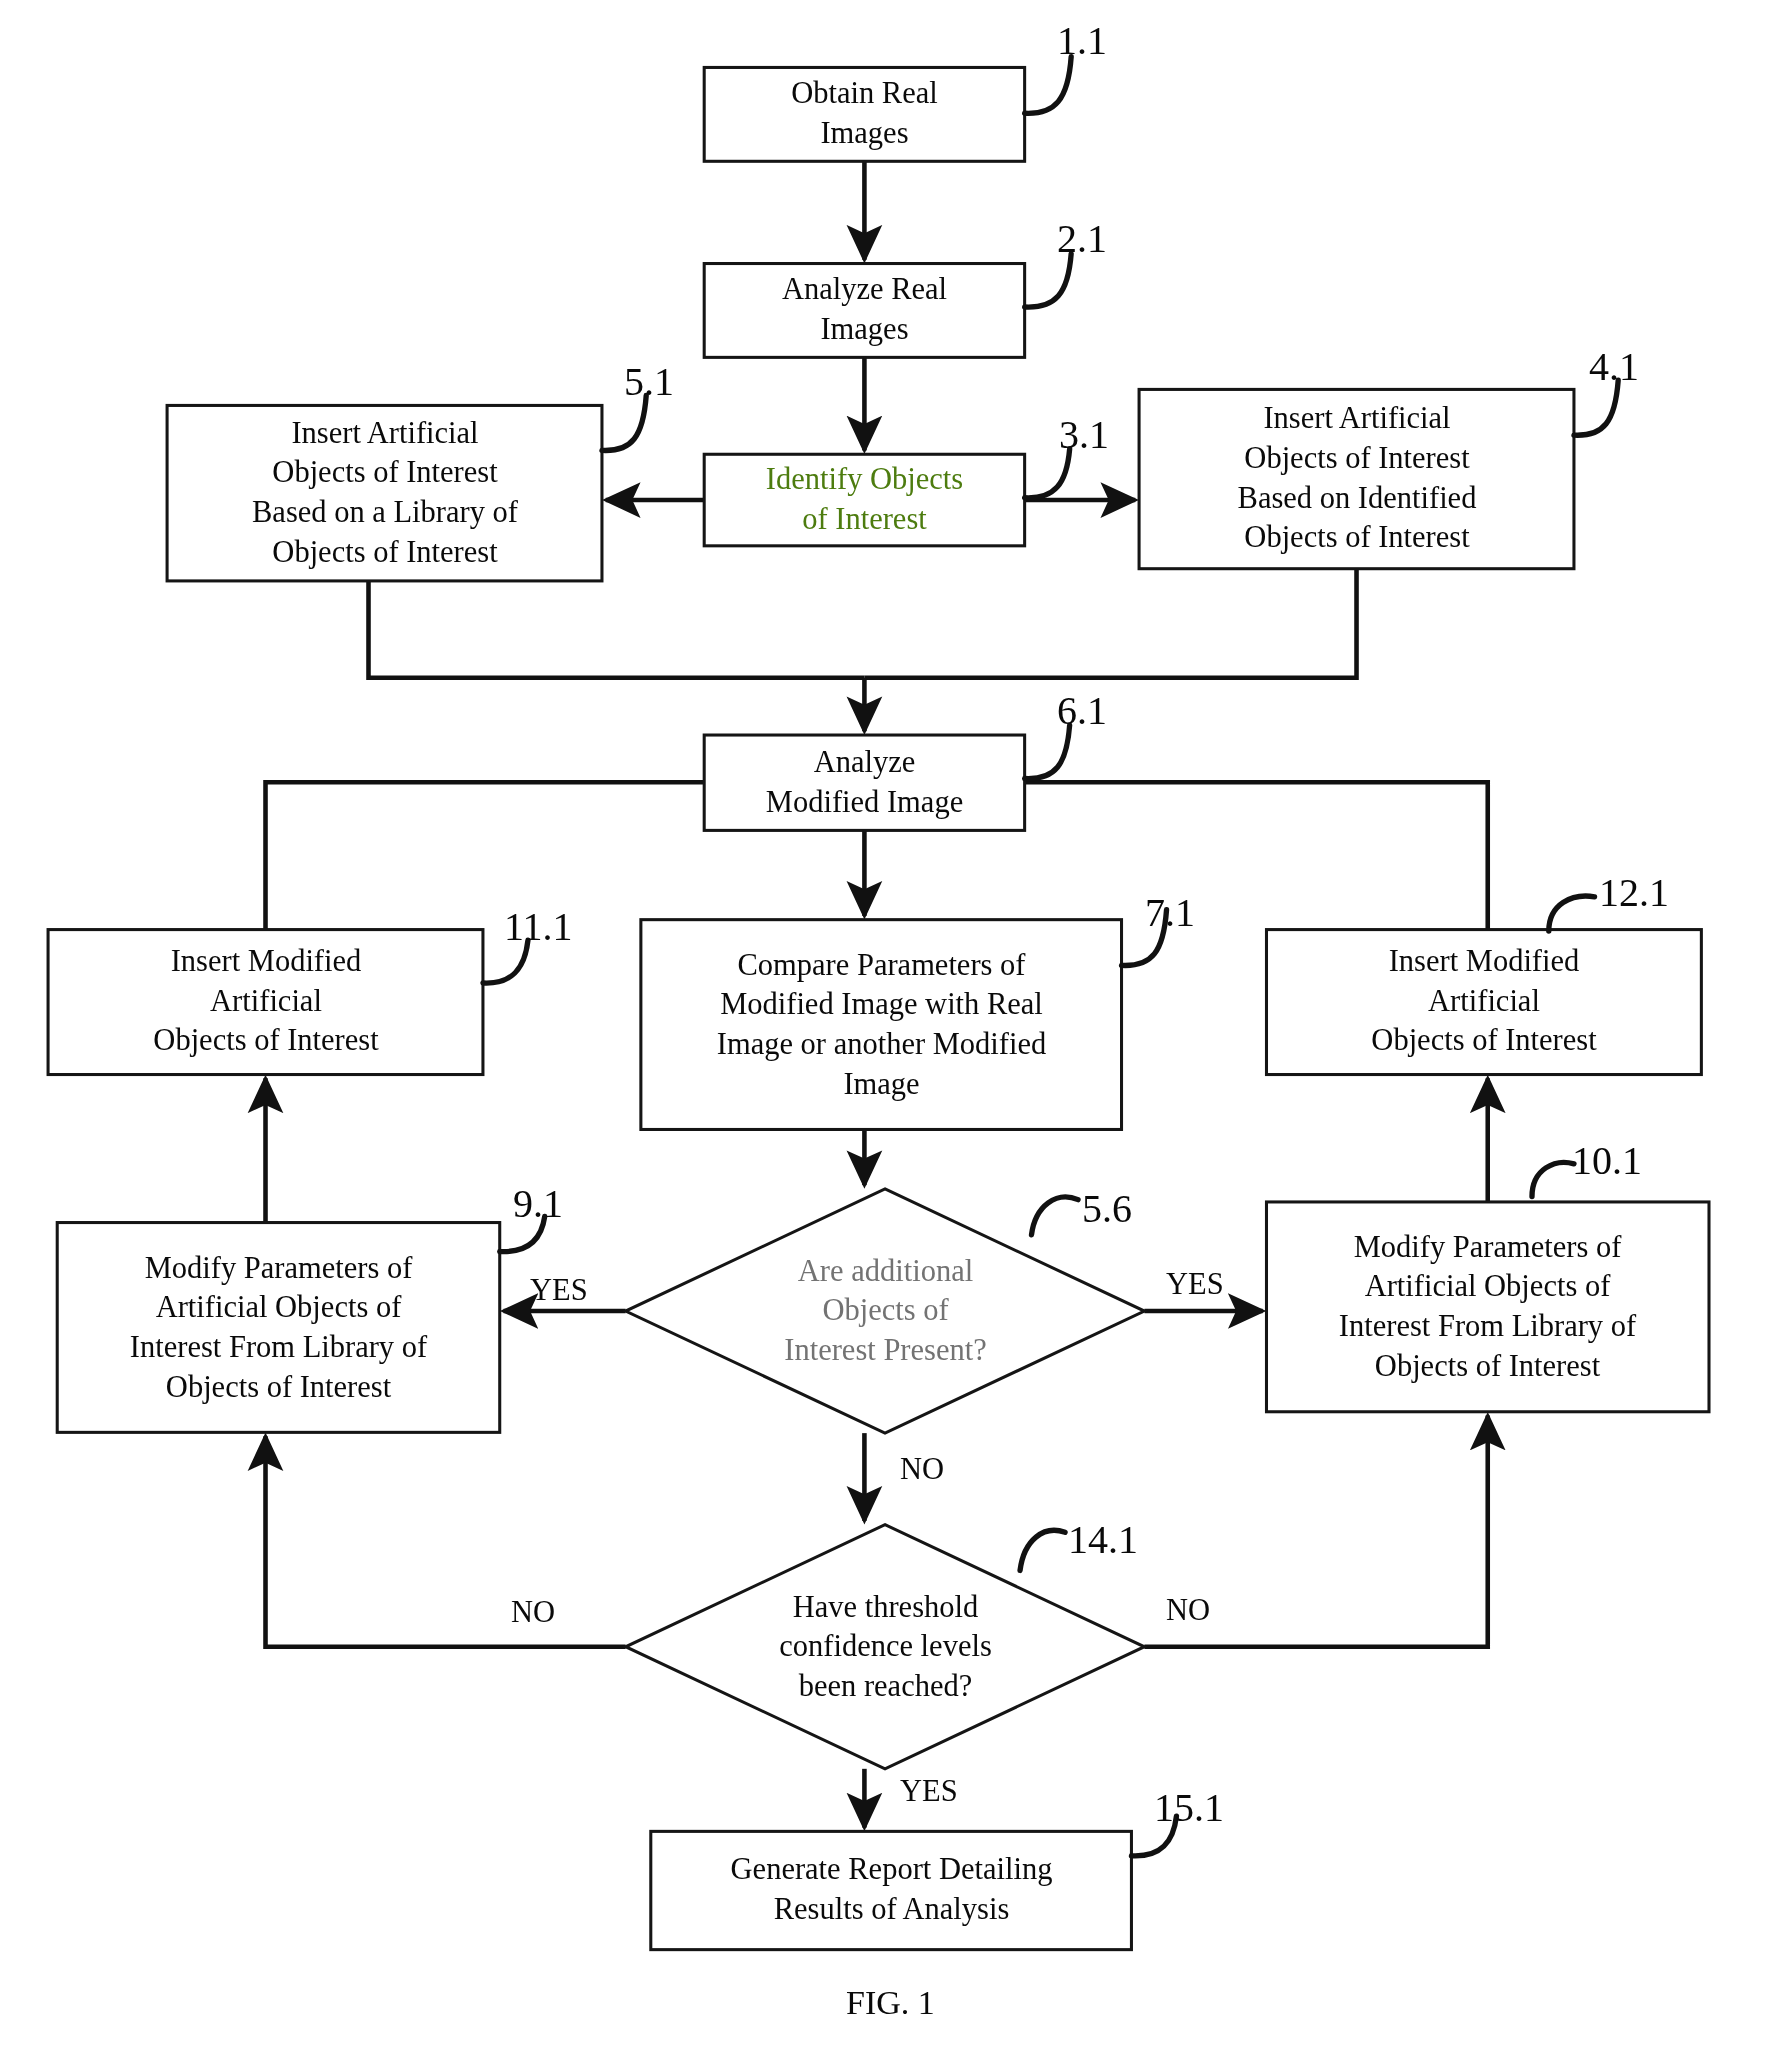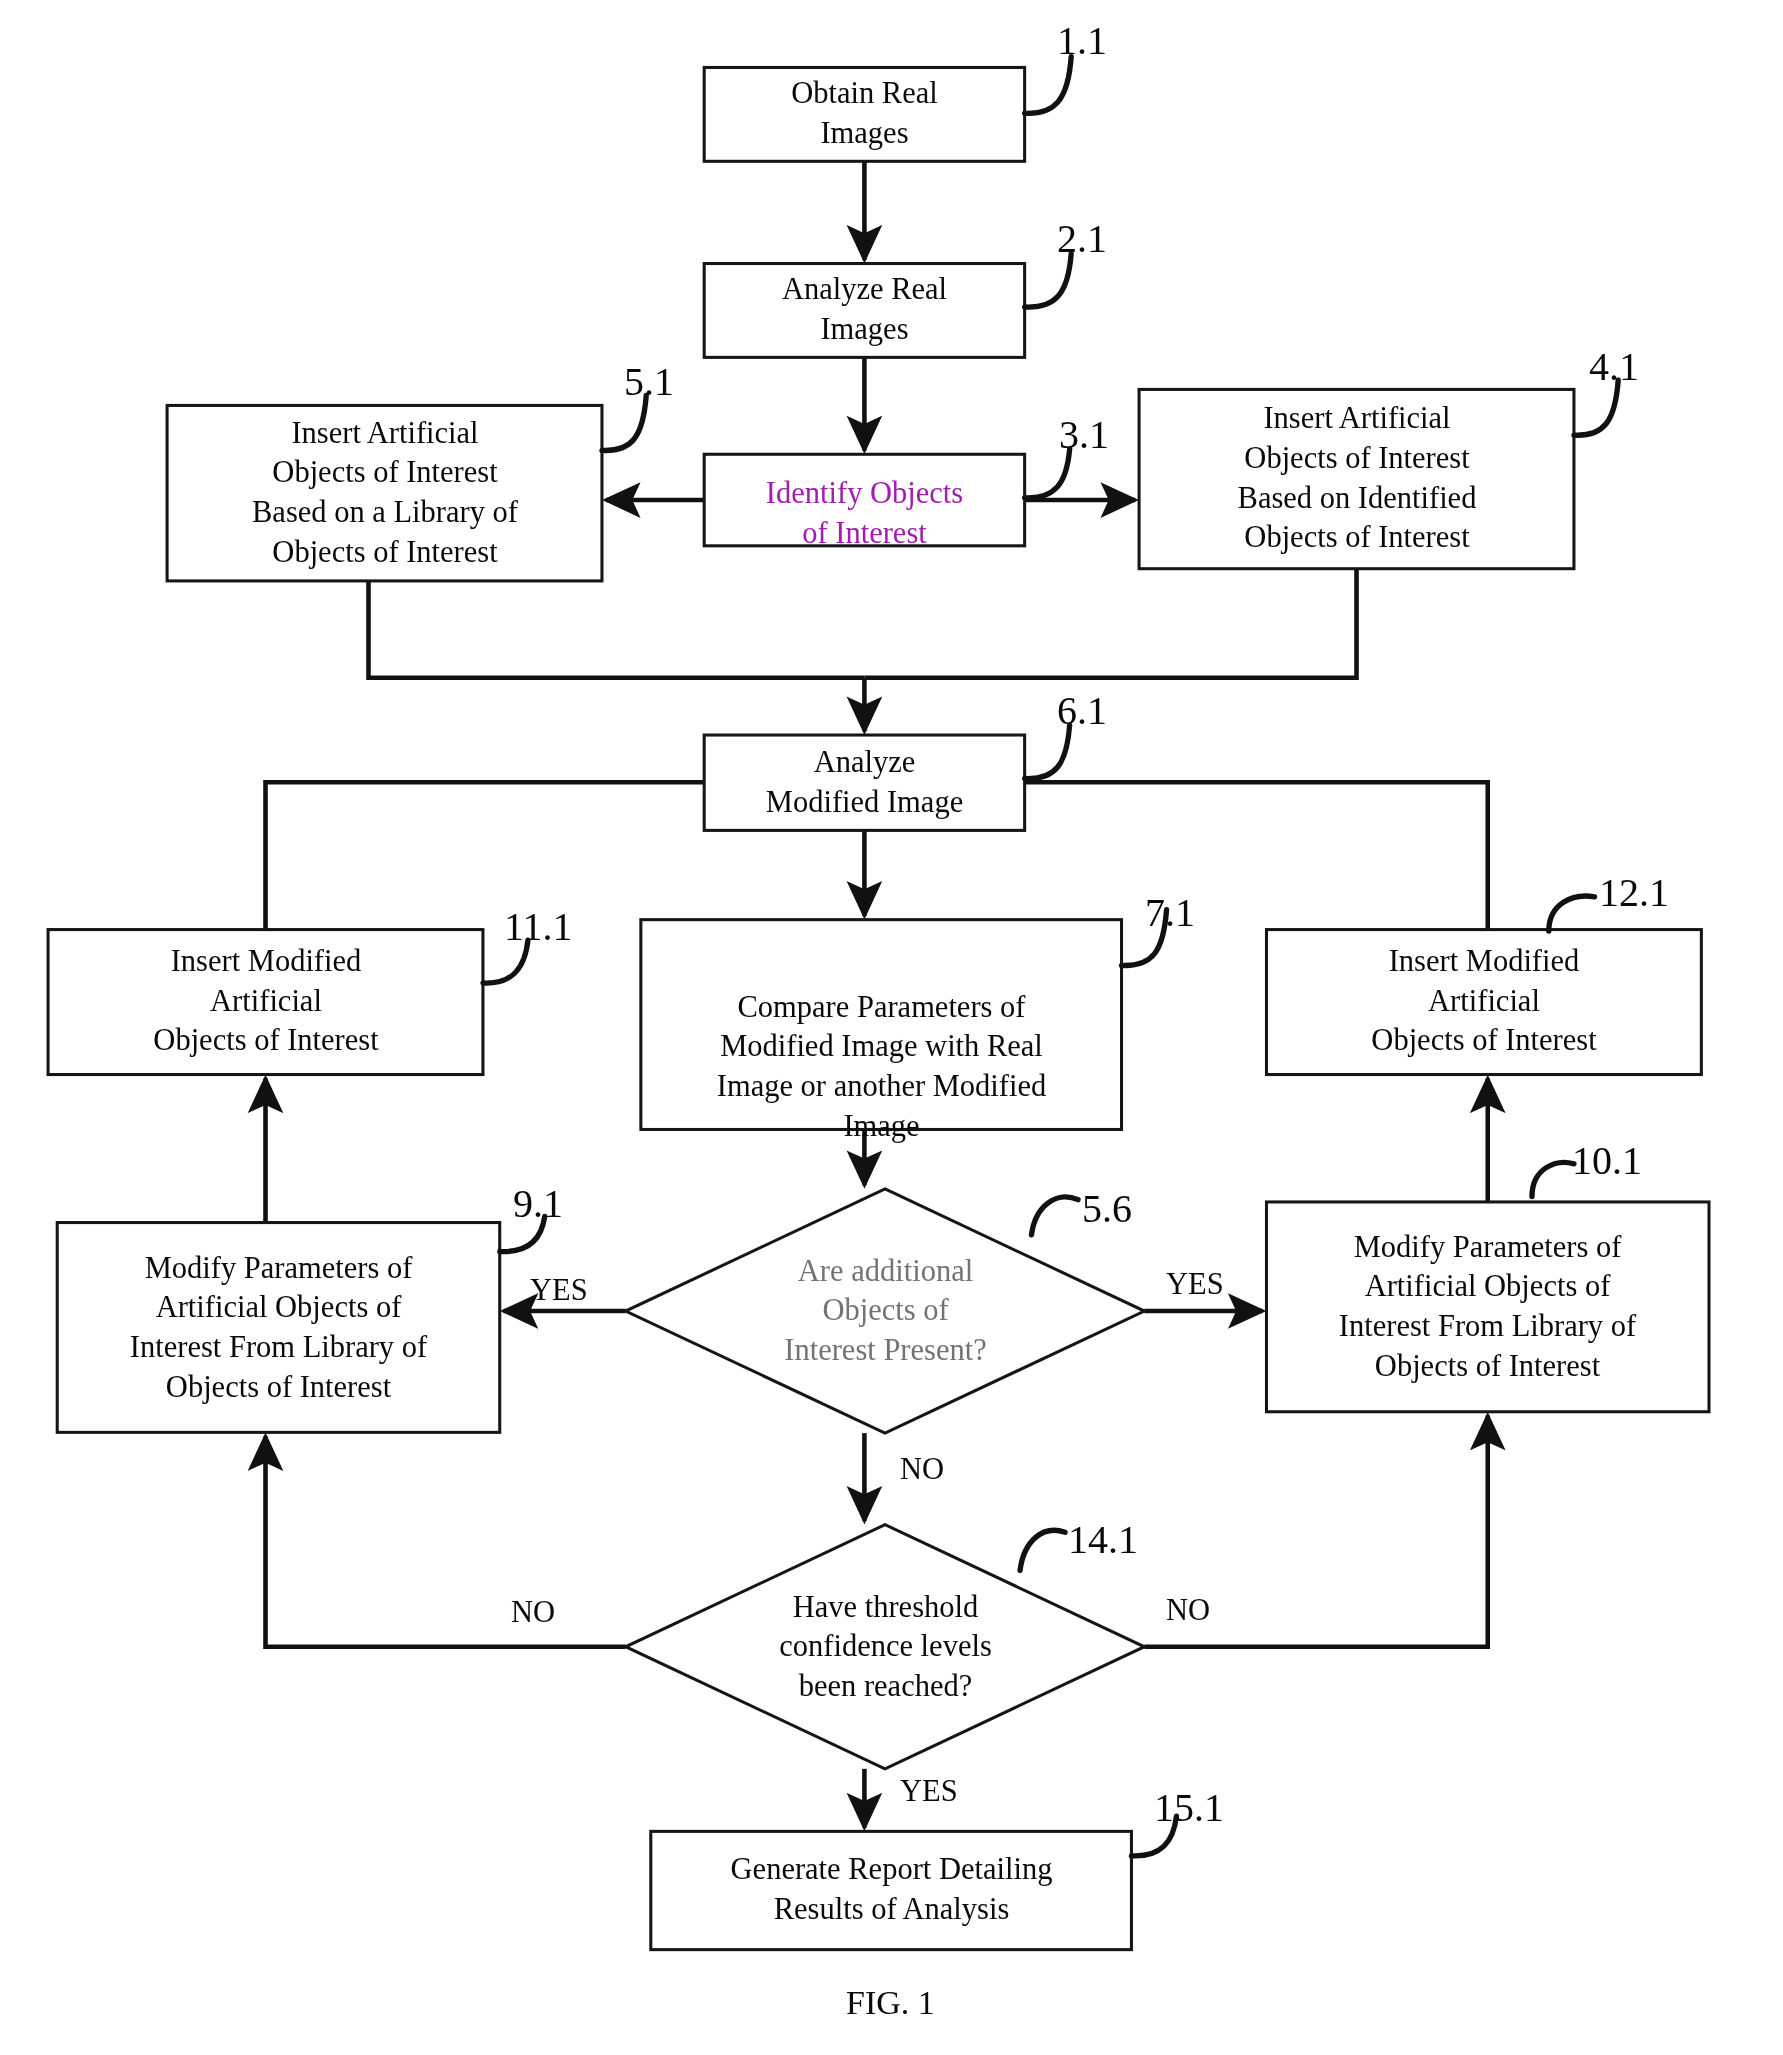--- a/index.html
+++ b/index.html
@@ -108,37 +108,37 @@
       </div>
       <div class="ref-label" style="left: 1057px; top: 17px; font-size: 40px;">1.1</div>
       <div class="node-text" style="left: 715px; top: 263px; width: 299px; height: 94px; font-size: 30.5px; color: rgb(10, 10, 10);">
         <span>Analyze Real<br>Images</span>
       </div>
       <div class="ref-label" style="left: 1057px; top: 215px; font-size: 40px;">2.1</div>
       <div class="node-text" style="left: 178px; top: 405px; width: 414px; height: 176px; font-size: 30.5px; color: rgb(10, 10, 10);">
         <span>Insert Artificial<br>Objects of Interest<br>Based on a Library of<br>Objects of Interest</span>
       </div>
       <div class="ref-label" style="left: 624px; top: 358px; font-size: 40px;">5.1</div>
-      <div class="node-text" style="left: 715px; top: 454px; width: 299px; height: 92px; font-size: 30.5px; color: #a21caf; margin-top: 14px;">
+      <div class="node-text" style="left: 715px; top: 454px; width: 299px; height: 92px; font-size: 30.5px; color: #4d7c0f;">
         <span>Identify Objects<br>of Interest</span>
       </div>
       <div class="ref-label" style="left: 1059px; top: 411px; font-size: 40px;">3.1</div>
       <div class="node-text" style="left: 1150px; top: 389px; width: 414px; height: 179px; font-size: 30.5px; color: rgb(10, 10, 10);">
         <span>Insert Artificial<br>Objects of Interest<br>Based on Identified<br>Objects of Interest</span>
       </div>
       <div class="ref-label" style="left: 1589px; top: 343px; font-size: 40px;">4.1</div>
       <div class="node-text" style="left: 715px; top: 735px; width: 299px; height: 95px; font-size: 30.5px; color: rgb(10, 10, 10);">
         <span>Analyze<br>Modified Image</span>
       </div>
       <div class="ref-label" style="left: 1057px; top: 687px; font-size: 40px;">6.1</div>
       <div class="node-text" style="left: 59px; top: 929px; width: 414px; height: 145px; font-size: 30.5px; color: rgb(10, 10, 10);">
         <span>Insert Modified<br>Artificial<br>Objects of Interest</span>
       </div>
       <div class="ref-label" style="left: 504px; top: 903px; font-size: 40px;">11.1</div>
-      <div class="node-text" style="left: 652px; top: 920px; width: 459px; height: 210px; font-size: 30.5px; color: rgb(10, 10, 10); margin-top: 42px;">
+      <div class="node-text" style="left: 652px; top: 920px; width: 459px; height: 210px; font-size: 30.5px; color: rgb(10, 10, 10);">
         <span>Compare Parameters of<br>Modified Image with Real<br>Image or another Modified<br>Image</span>
       </div>
       <div class="ref-label" style="left: 1145px; top: 865px; font-size: 40px; margin-top: 24px;">7.1</div>
       <div class="node-text" style="left: 1277px; top: 929px; width: 414px; height: 145px; font-size: 30.5px; color: rgb(10, 10, 10);">
         <span>Insert Modified<br>Artificial<br>Objects of Interest</span>
       </div>
       <div class="ref-label" style="left: 1599px; top: 869px; font-size: 40px;">12.1</div>
       <div class="node-text" style="left: 68px; top: 1223px; width: 421px; height: 210px; font-size: 30.5px; color: rgb(10, 10, 10);">
         <span>Modify Parameters of<br>Artificial Objects of<br>Interest From Library of<br>Objects of Interest</span>
       </div>

